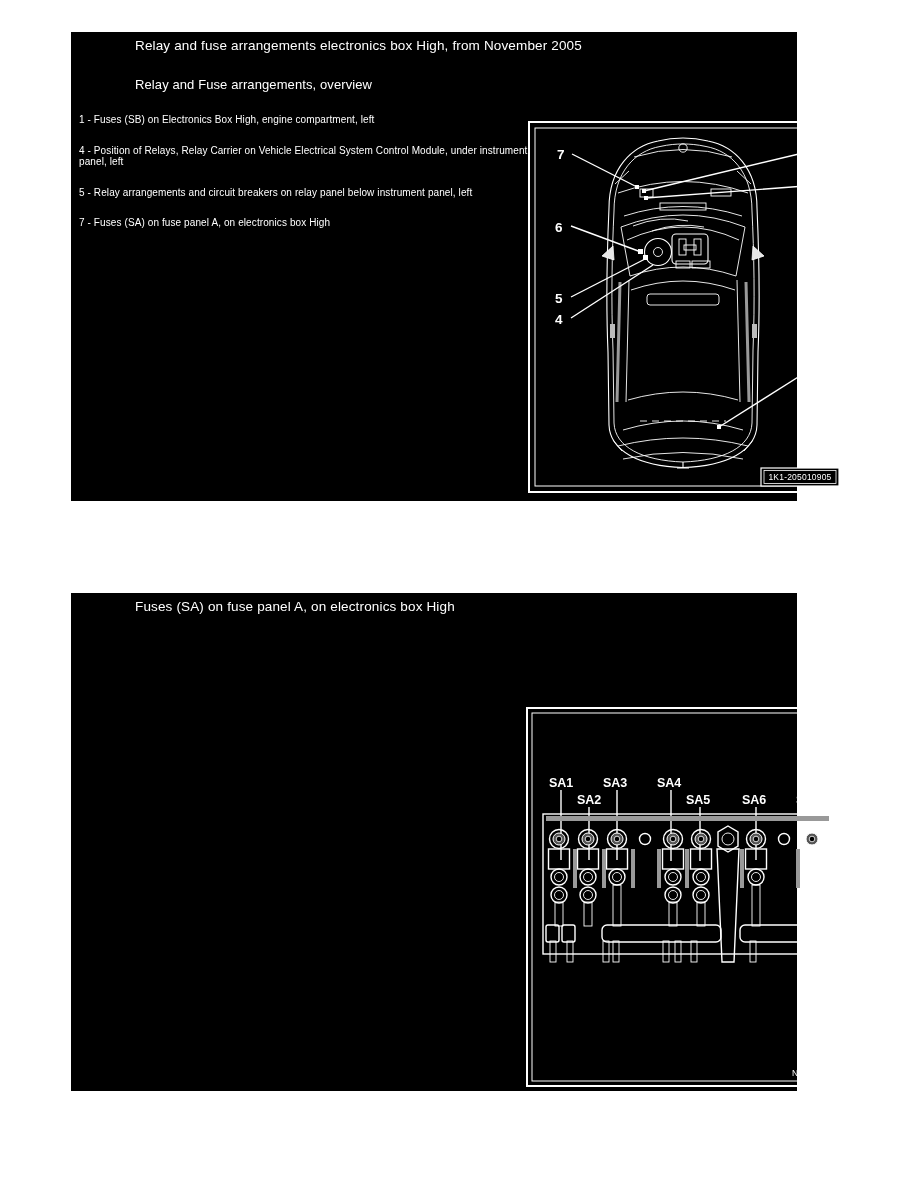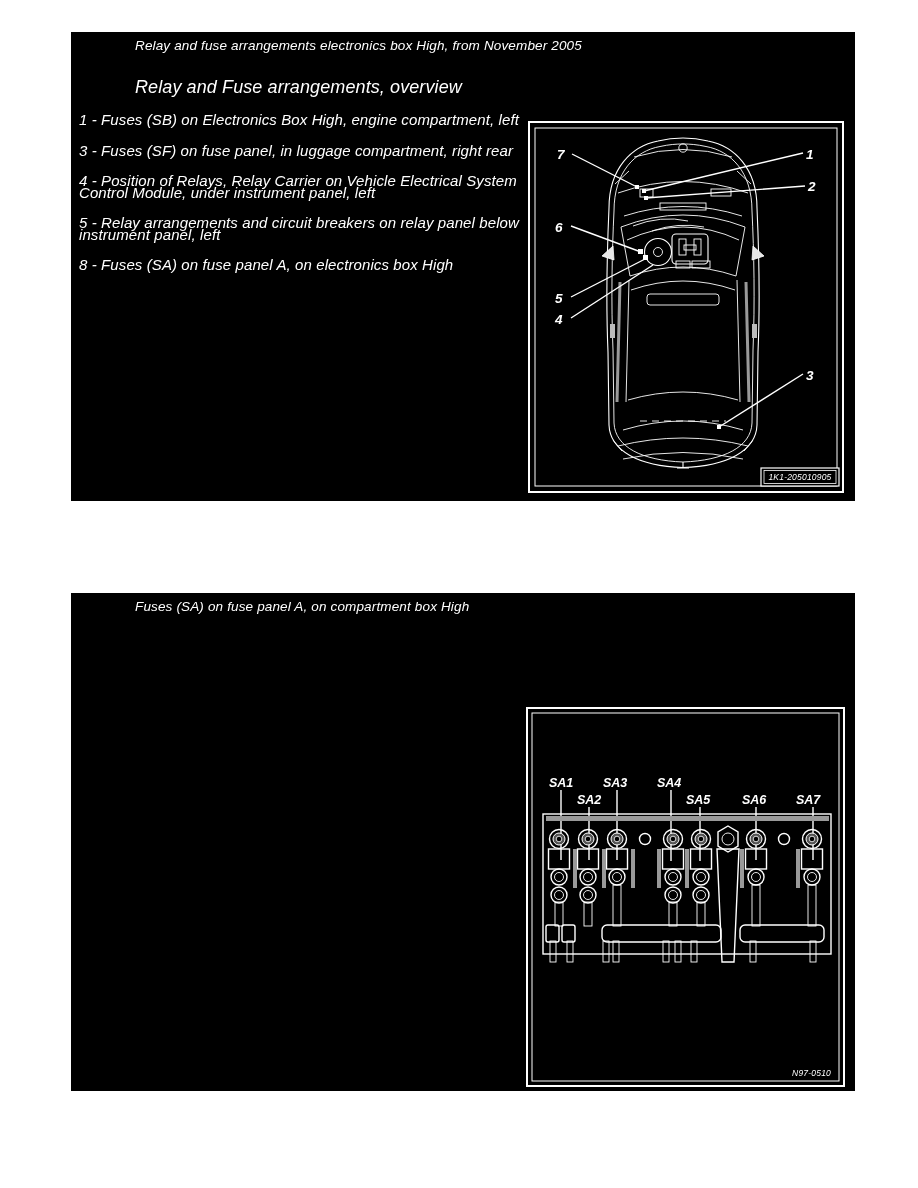--- a/index.html
+++ b/index.html
@@ -2,39 +2,38 @@
 <html><head>
 <meta charset="utf-8">
 <style>
   html,body { margin:0; padding:0; }
   body { background:#e8e8e8; font-family:"Liberation Sans", sans-serif; }
   .page {
     position:relative; width:918px; height:1188px;
     background:#ffffff; overflow:hidden;
   }
   .panel {
-    position:absolute; left:71px; width:784px; background:#000;
+    position:absolute; left:71px; width:726px; background:#000;
     color:#fff;
-    font-style:italic;
   }
   .panel1 { top:32px;  height:469px; }
   .panel2 { top:593px; height:498px; }
   .sec-title {
     position:absolute; left:64px; top:6px; margin:0;
     font-size:13.5px; font-weight:400; color:#fff; letter-spacing:.15px;
     white-space:nowrap;
   }
   .sec-subtitle {
     position:absolute; left:64px; top:45px; margin:0;
-    font-size:18px; font-weight:400; color:#fff; letter-spacing:.1px;
+    font-size:13px; font-weight:400; color:#fff; letter-spacing:.1px;
     white-space:nowrap;
   }
   .legend-list { position:absolute; left:8px; top:82px; width:452px; }
   .legend-item {
-    font-size:15px; line-height:11.5px; margin:0 0 19px 0; color:#fff;
+    font-size:10px; line-height:11.5px; margin:0 0 19px 0; color:#fff;
     letter-spacing:.1px;
   }
   .fig { position:absolute; }
   .fig1 { left:456px; top:88px;  width:318px; height:374px; }
   .fig2 { left:454px; top:113px; width:321px; height:382px; }
   .fig text { fill:#fff; font-family:"Liberation Sans", sans-serif; }
   .callout-num { font-size:13.5px; font-weight:bold; }
   .fuse-label { font-size:12.5px; font-weight:bold; }
   .ref-text { font-size:8.5px; letter-spacing:.2px; }
   .ln   { stroke:#fff; fill:none; stroke-width:1.1; }
@@ -45,24 +44,23 @@
 <body>
 
 <div class="page">
 
   <section class="panel panel1">
     <h1 class="sec-title">Relay and fuse arrangements electronics box High, from November 2005</h1>
     <h2 class="sec-subtitle">Relay and Fuse arrangements, overview</h2>
 
     <div class="legend-list">
       <p class="legend-item">1 - Fuses (SB) on Electronics Box High, engine compartment, left</p>
-      <p class="legend-item">3 - Fuses (SF) on fuse panel, in luggage compartment, right rear</p>
       <p class="legend-item">4 - Position of Relays, Relay Carrier on Vehicle Electrical System Control Module, under instrument panel, left</p>
       <p class="legend-item">5 - Relay arrangements and circuit breakers on relay panel below instrument panel, left</p>
-      <p class="legend-item">8 - Fuses (SA) on fuse panel A, on electronics box High</p>
+      <p class="legend-item">7 - Fuses (SA) on fuse panel A, on electronics box High</p>
     </div>
 
     <svg class="fig fig1" viewBox="527 120 318 374">
 
       <rect x="529" y="122" width="314" height="370" fill="none" stroke="#fff" stroke-width="2"></rect>
       <rect x="535" y="128" width="302" height="358" fill="none" stroke="#fff" stroke-width="1"></rect>
 
       <g>
 
         <path class="ln" d="M 609 208 C 609 168 632 146 658 141 C 668 138.5 675 138 683 138 C 691 138 698 138.5 708 141 C 734 146 757 168 757 208 C 759 252 760 305 758 352 L 757 425 C 756 451 727 466 683 467.5 C 639 466 610 451 609 425 L 608 352 C 606 305 607 252 609 208 Z"></path>
@@ -142,21 +140,21 @@
 
       <g>
         <rect x="761" y="468" width="78" height="18" fill="#000" stroke="#fff" stroke-width="1.2"></rect>
         <rect x="764" y="470.5" width="72" height="13" fill="none" stroke="#fff" stroke-width="0.8"></rect>
         <text class="ref-text" x="800" y="480" text-anchor="middle">1K1-205010905</text>
       </g>
     </svg>
   </section>
 
   <section class="panel panel2">
-    <h1 class="sec-title">Fuses (SA) on fuse panel A, on compartment box High</h1>
+    <h1 class="sec-title">Fuses (SA) on fuse panel A, on electronics box High</h1>
 
     <svg class="fig fig2" viewBox="525 706 321 382">
 
       <rect x="527" y="708" width="317" height="378" fill="none" stroke="#fff" stroke-width="2"></rect>
       <rect x="532" y="713" width="307" height="368" fill="none" stroke="#fff" stroke-width="1"></rect>
 
       <text class="fuse-label" x="549" y="787">SA1</text>
       <text class="fuse-label" x="577" y="804">SA2</text>
       <text class="fuse-label" x="603" y="787">SA3</text>
       <text class="fuse-label" x="657" y="787">SA4</text>

